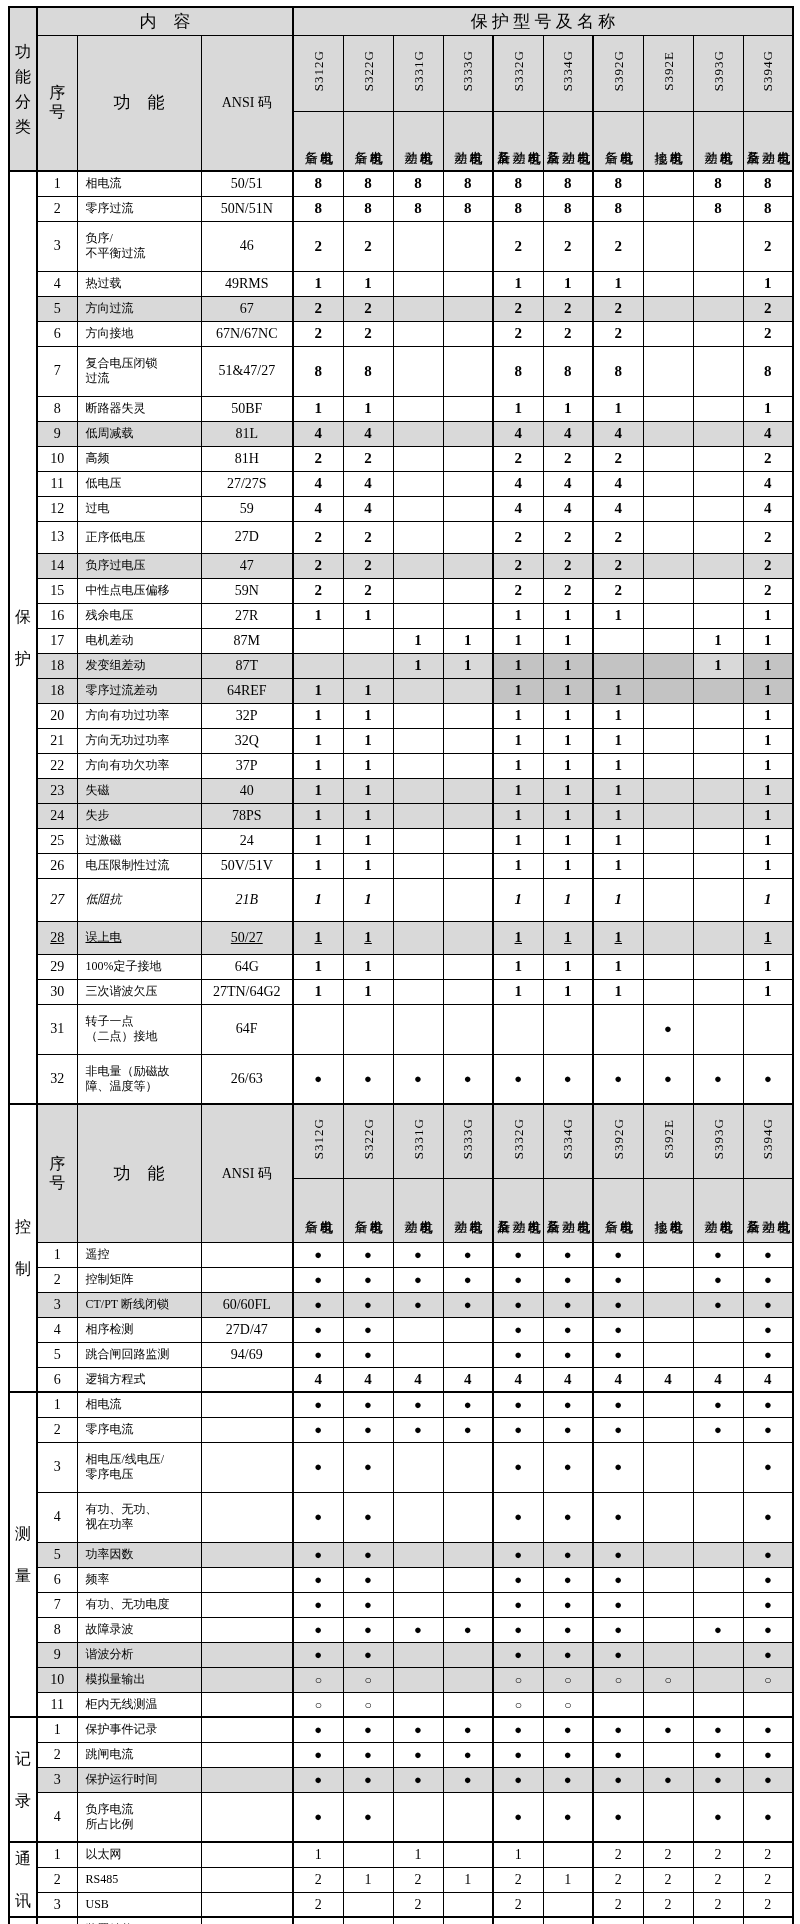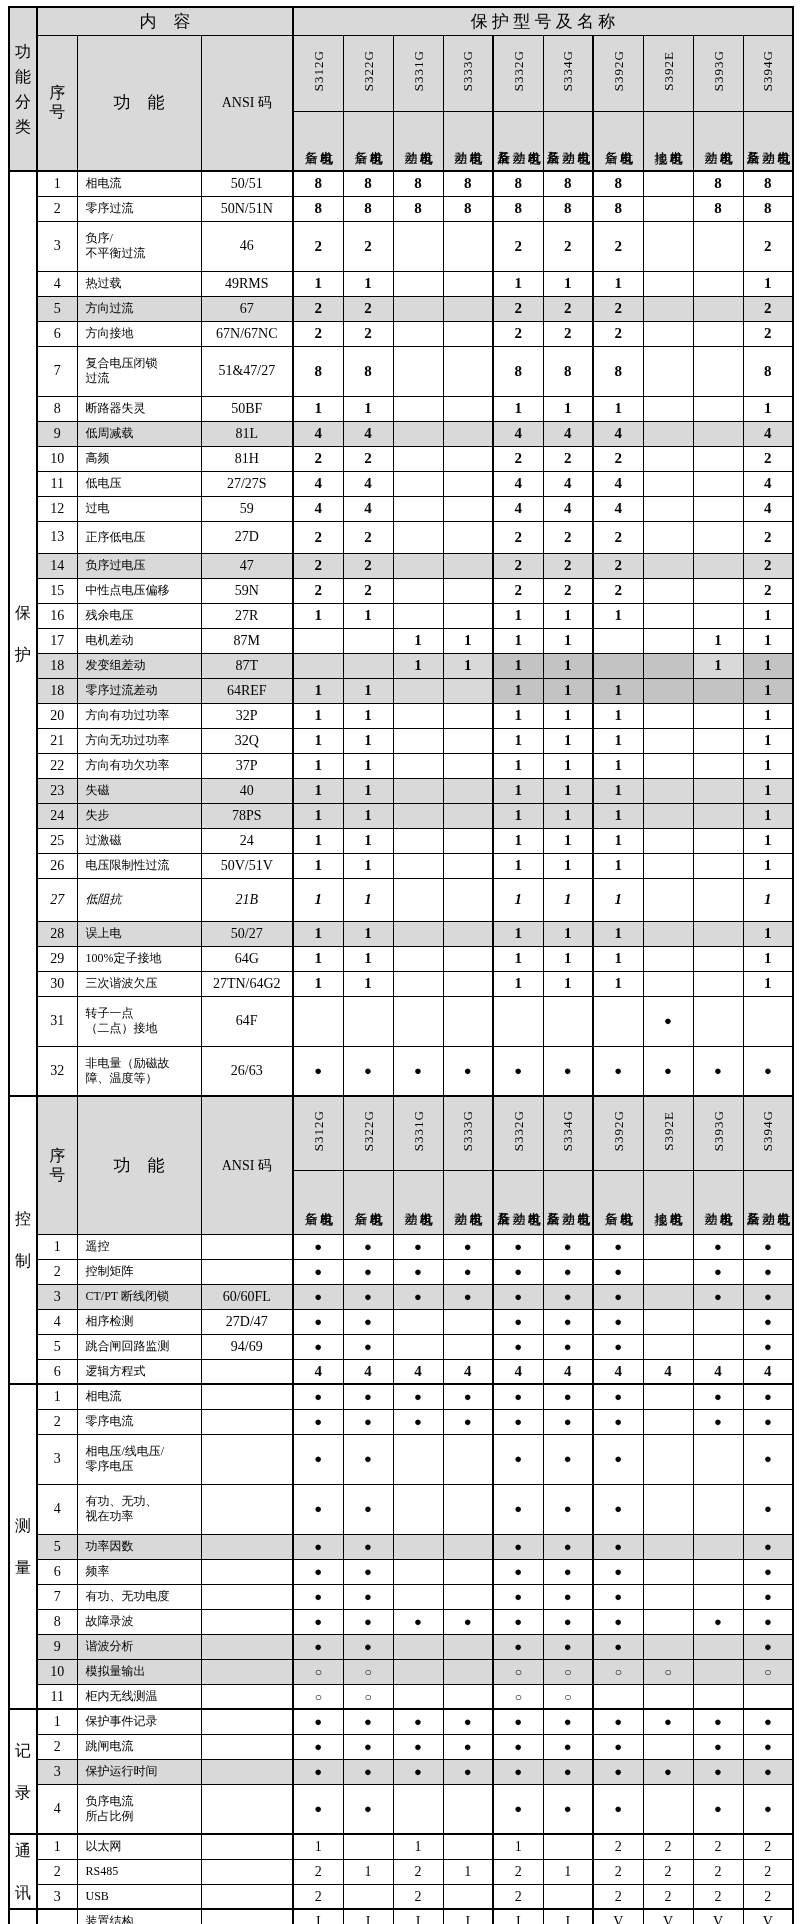--- a/index.html
+++ b/index.html
@@ -563,21 +563,21 @@
           <td class="val"><span class="num-b">1</span></td>
           <td class="val"></td>
           <td class="val"></td>
           <td class="val bl2"><span class="num-b">1</span></td>
           <td class="val"><span class="num-b">1</span></td>
           <td class="val bl2"><span class="num-b">1</span></td>
           <td class="val"></td>
           <td class="val"></td>
           <td class="val"><span class="num-b">1</span></td>
         </tr>
-        <tr style="height: 25px;">
+        <tr style="height: 33px; text-decoration: underline;">
           <td class="seq bl2 shade">28</td>
           <td class="func shade">误上电</td>
           <td class="ansi shade">50/27</td>
           <td class="val bl2 shade"><span class="num-b">1</span></td>
           <td class="val shade"><span class="num-b">1</span></td>
           <td class="val shade"></td>
           <td class="val shade"></td>
           <td class="val bl2 shade"><span class="num-b">1</span></td>
           <td class="val shade"><span class="num-b">1</span></td>
           <td class="val bl2 shade"><span class="num-b">1</span></td>

